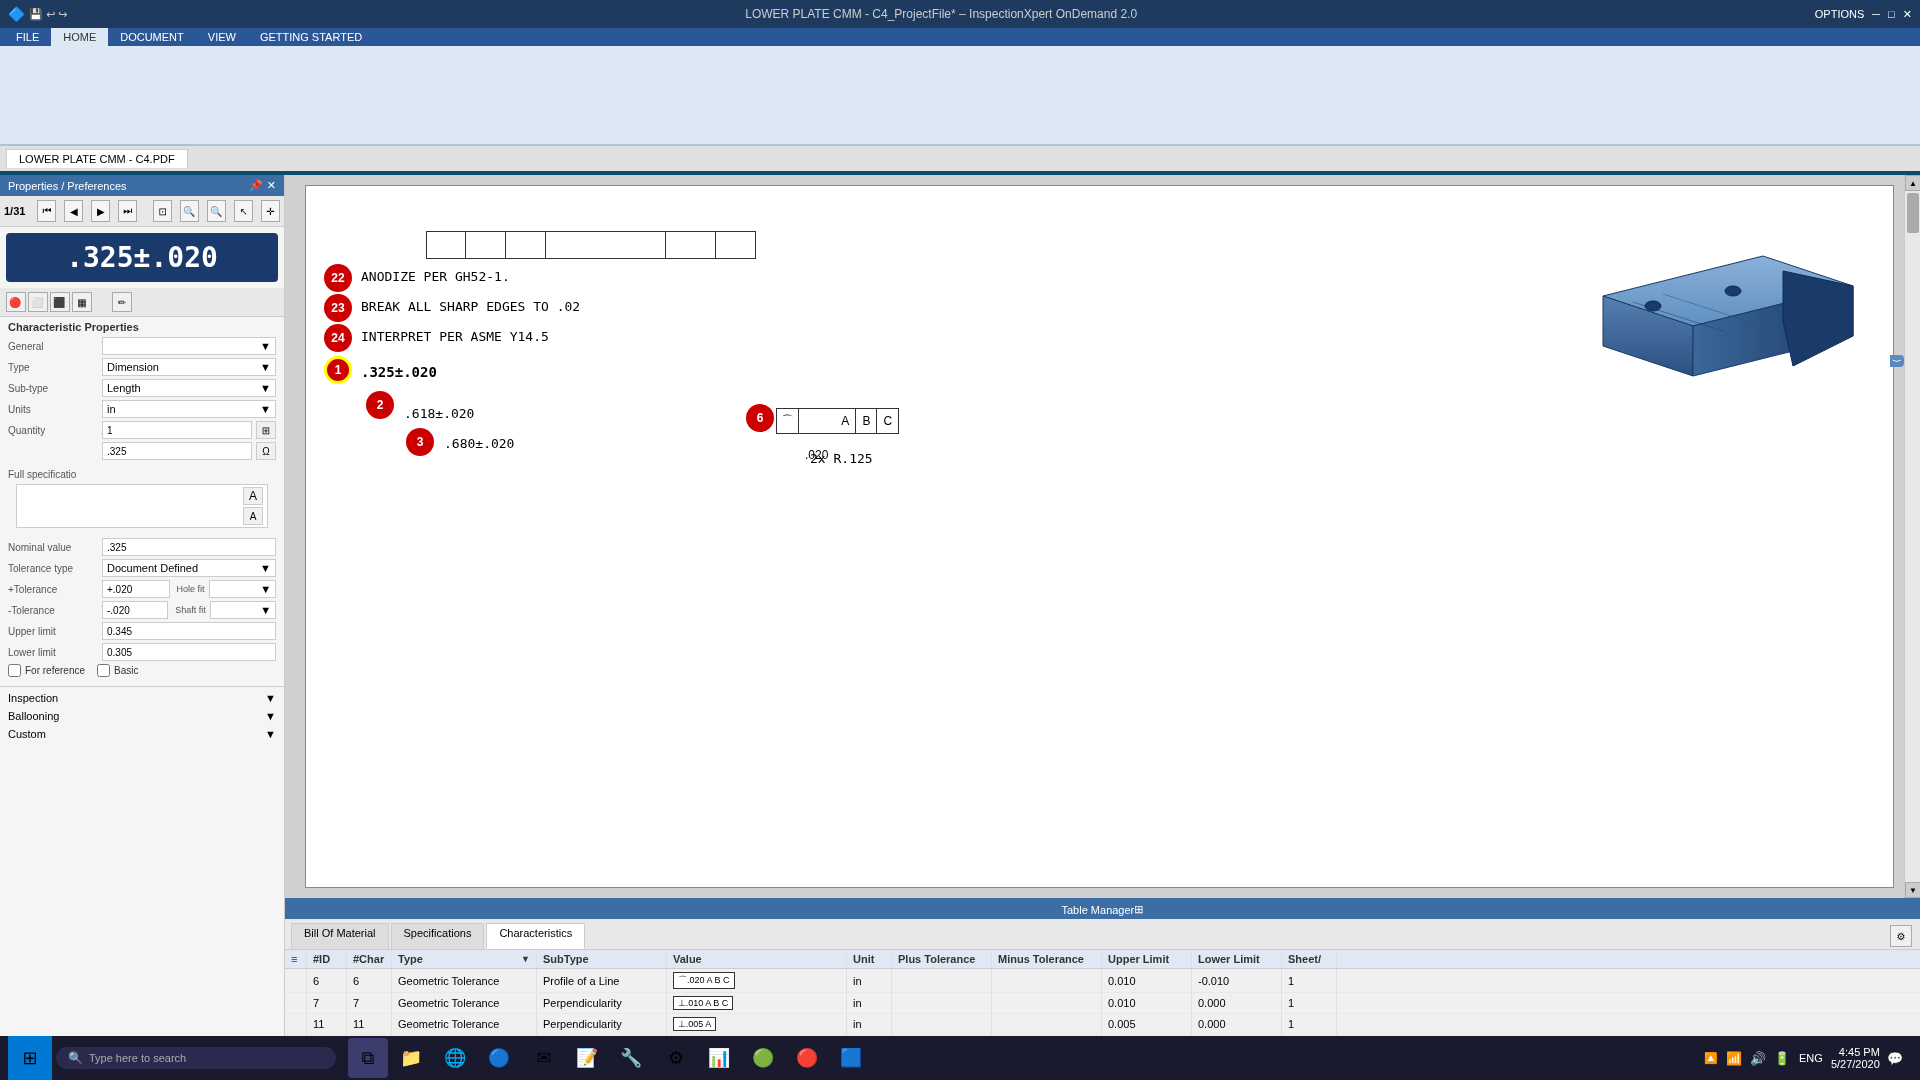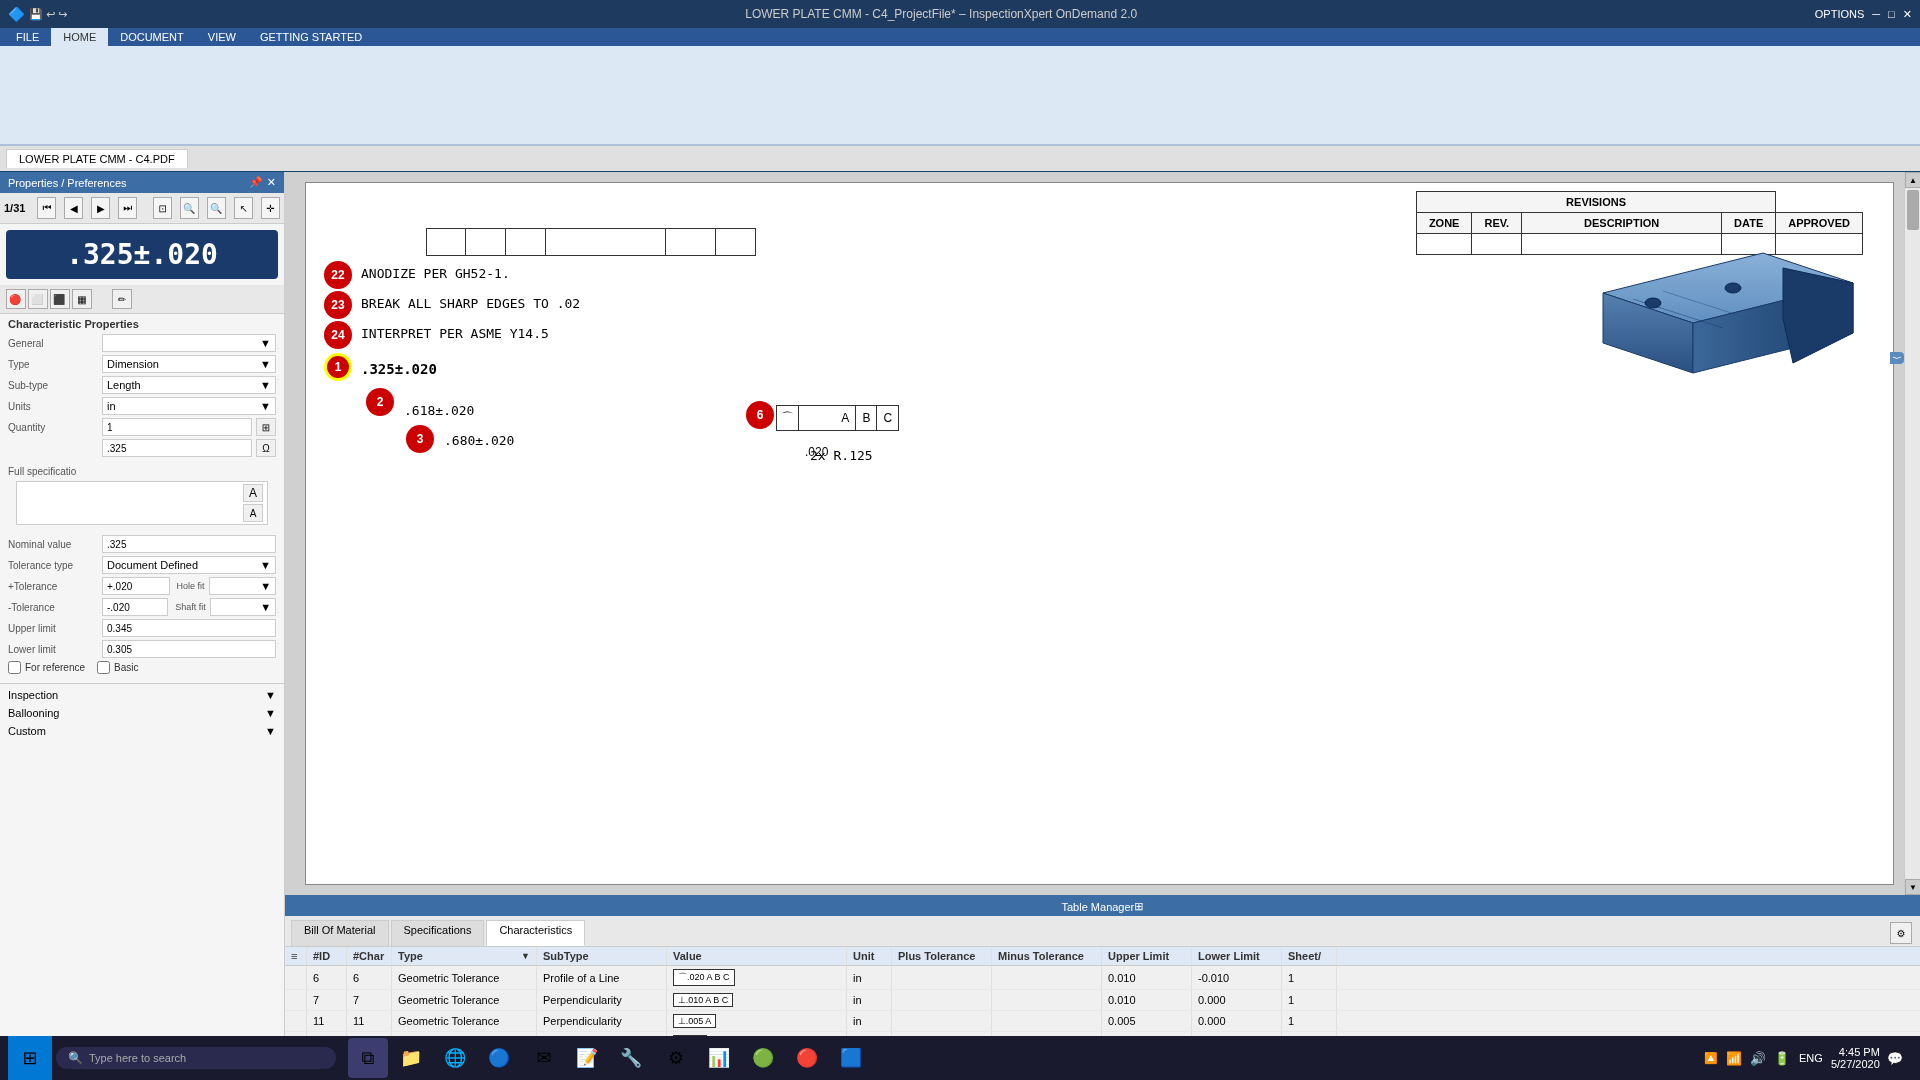--- a/index.html
+++ b/index.html
@@ -18,21 +18,21 @@
     .ribbon-tabs {
       display: flex; background: #2b5797; padding: 0 4px;
     }
     .tab-item {
       padding: 3px 12px; color: white; font-size: 11px; cursor: pointer;
     }
     .tab-item.active { background: #dde8f5; color: #333; }
 
     
     .doc-tab-bar {
-      background: #e0e0e0; display: flex; align-items: center; padding: 3px 6px; border-bottom: 1px solid #0c4a6e;
+      background: #e0e0e0; display: flex; align-items: center; padding: 3px 6px; border-bottom: 4px solid #0c4a6e;
     }
     .doc-tab {
       background: white; border: 1px solid #ccc; border-bottom: none; padding: 3px 12px;
       font-size: 11px; cursor: pointer;
     }
 
     
     .main-layout {
       display: flex; height: calc(1080px - 28px - 24px - 100px - 22px - 26px);
     }
@@ -377,41 +377,20 @@
         </div>
         <div class="scroll-btn">▼</div>
       </div>
 
       <div style="position:absolute;right:16px;top:180px;z-index:10;">
         <div style="background:#5a8ac0;color:white;padding:4px 2px;font-size:9px;writing-mode:vertical-rl;border-radius:0 4px 4px 0;">⟩</div>
       </div>
 
       <div class="drawing-canvas" style="right:26px;">
 
-        <table class="revisions-table">
-          <tbody>
-              <tr>
-            <th colspan="4" style="text-align:center;">REVISIONS</th>
-          </tr>
-          <tr>
-            <th>ZONE</th>
-            <th>REV.</th>
-            <th style="min-width:200px;">DESCRIPTION</th>
-            <th>DATE</th>
-            <th>APPROVED</th>
-          </tr>
-          <tr>
-                <td>&nbsp;</td>
-                <td>&nbsp;</td>
-                <td>&nbsp;</td>
-                <td>&nbsp;</td>
-                <td>&nbsp;</td>
-              </tr>
-        </tbody>
-          </table>
 
         <div style="position:absolute;top:45px;left:120px;display:flex;gap:0;">
           <div style="width:40px;height:28px;border:1px solid #333;"></div>
           <div style="width:40px;height:28px;border:1px solid #333;border-left:none;"></div>
           <div style="width:40px;height:28px;border:1px solid #333;border-left:none;"></div>
           <div style="width:120px;height:28px;border:1px solid #333;border-left:none;"></div>
           <div style="width:50px;height:28px;border:1px solid #333;border-left:none;"></div>
           <div style="width:40px;height:28px;border:1px solid #333;border-left:none;"></div>
         </div>
 

